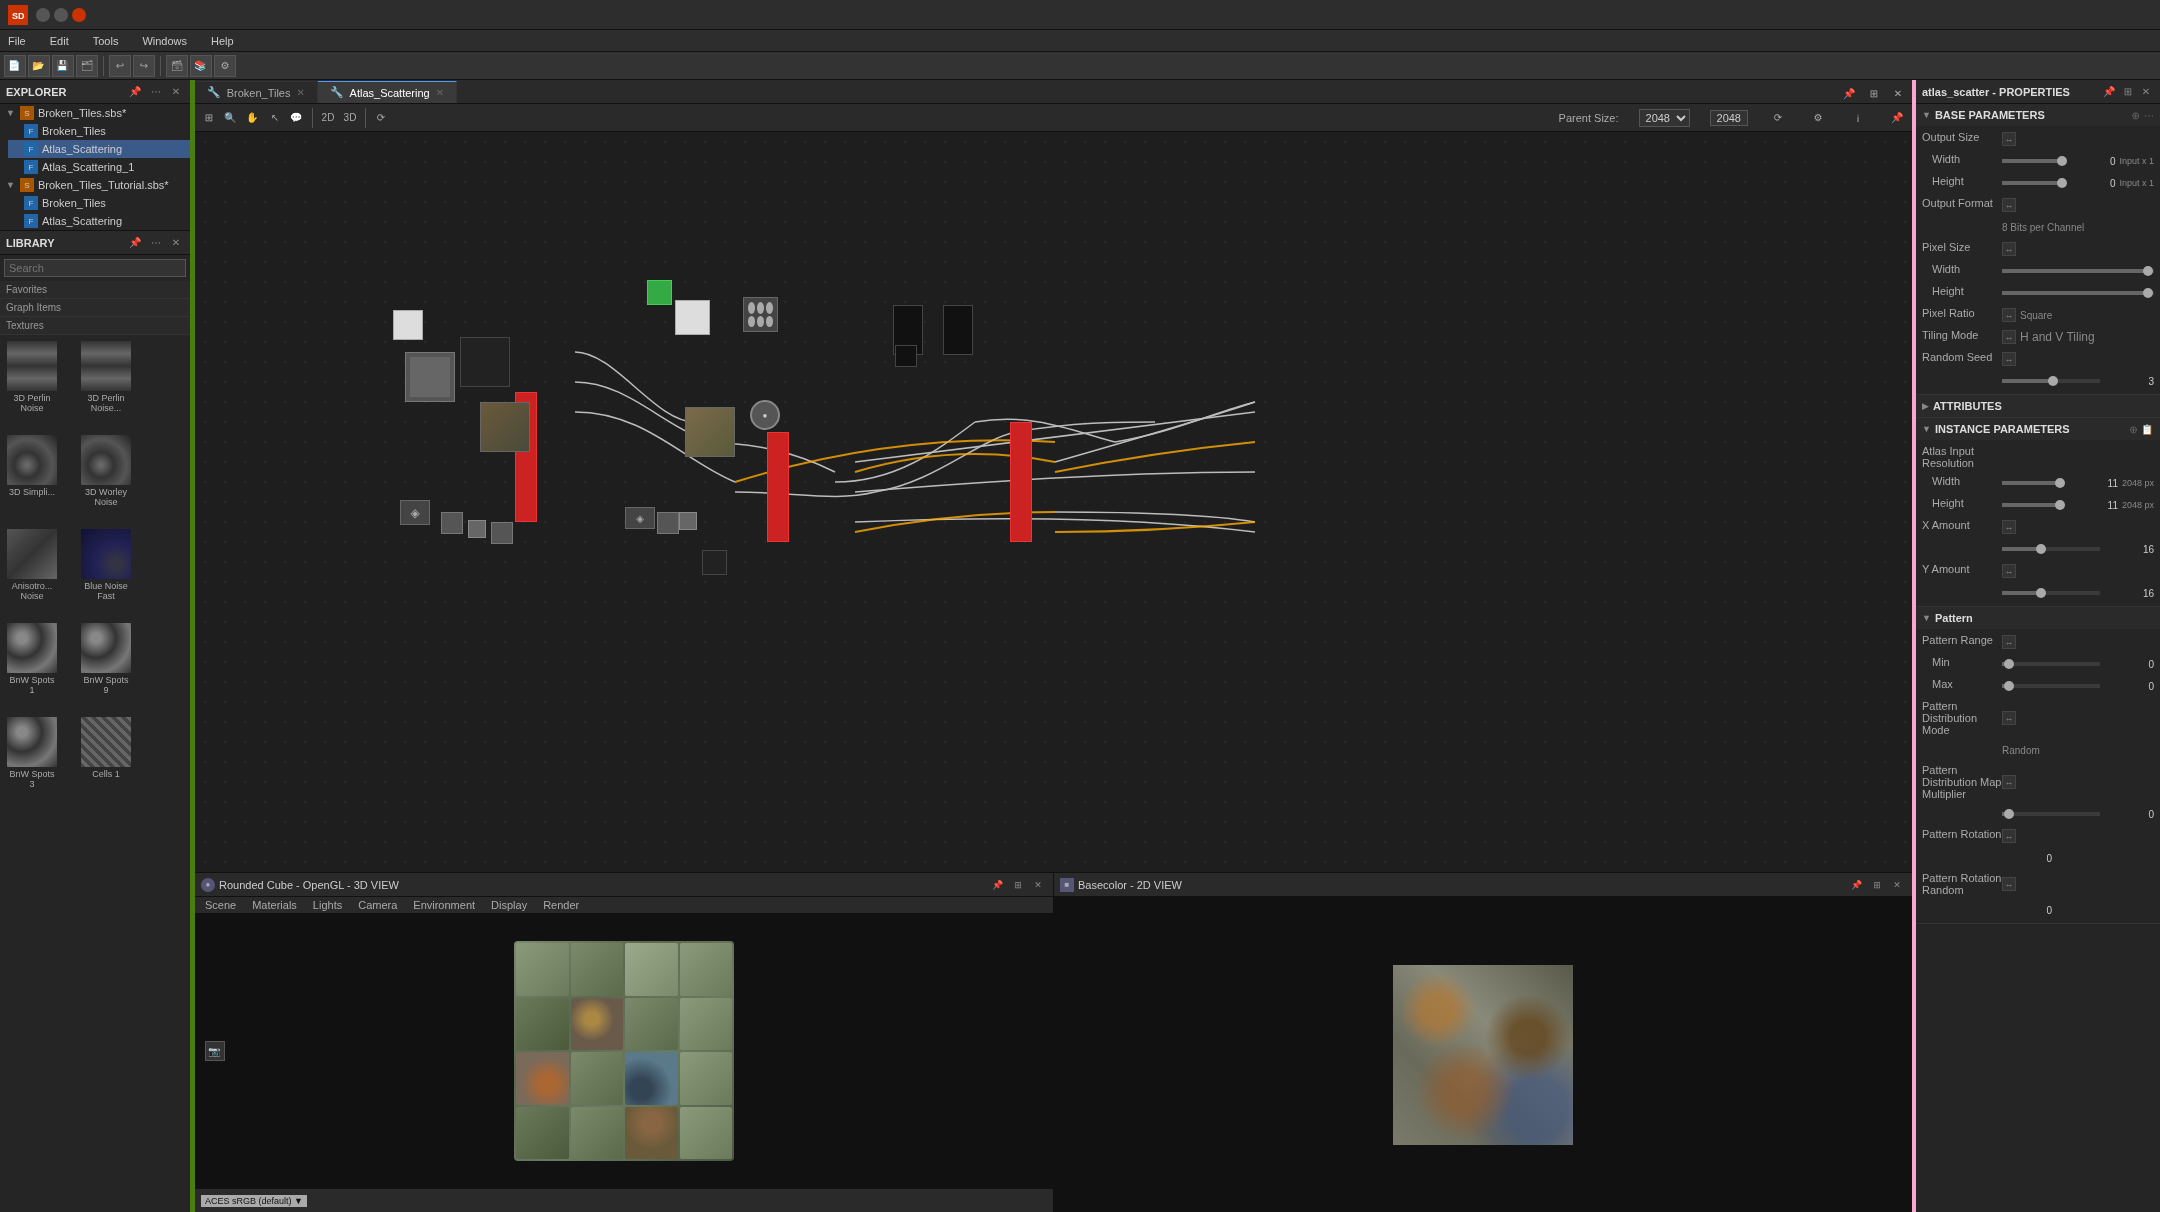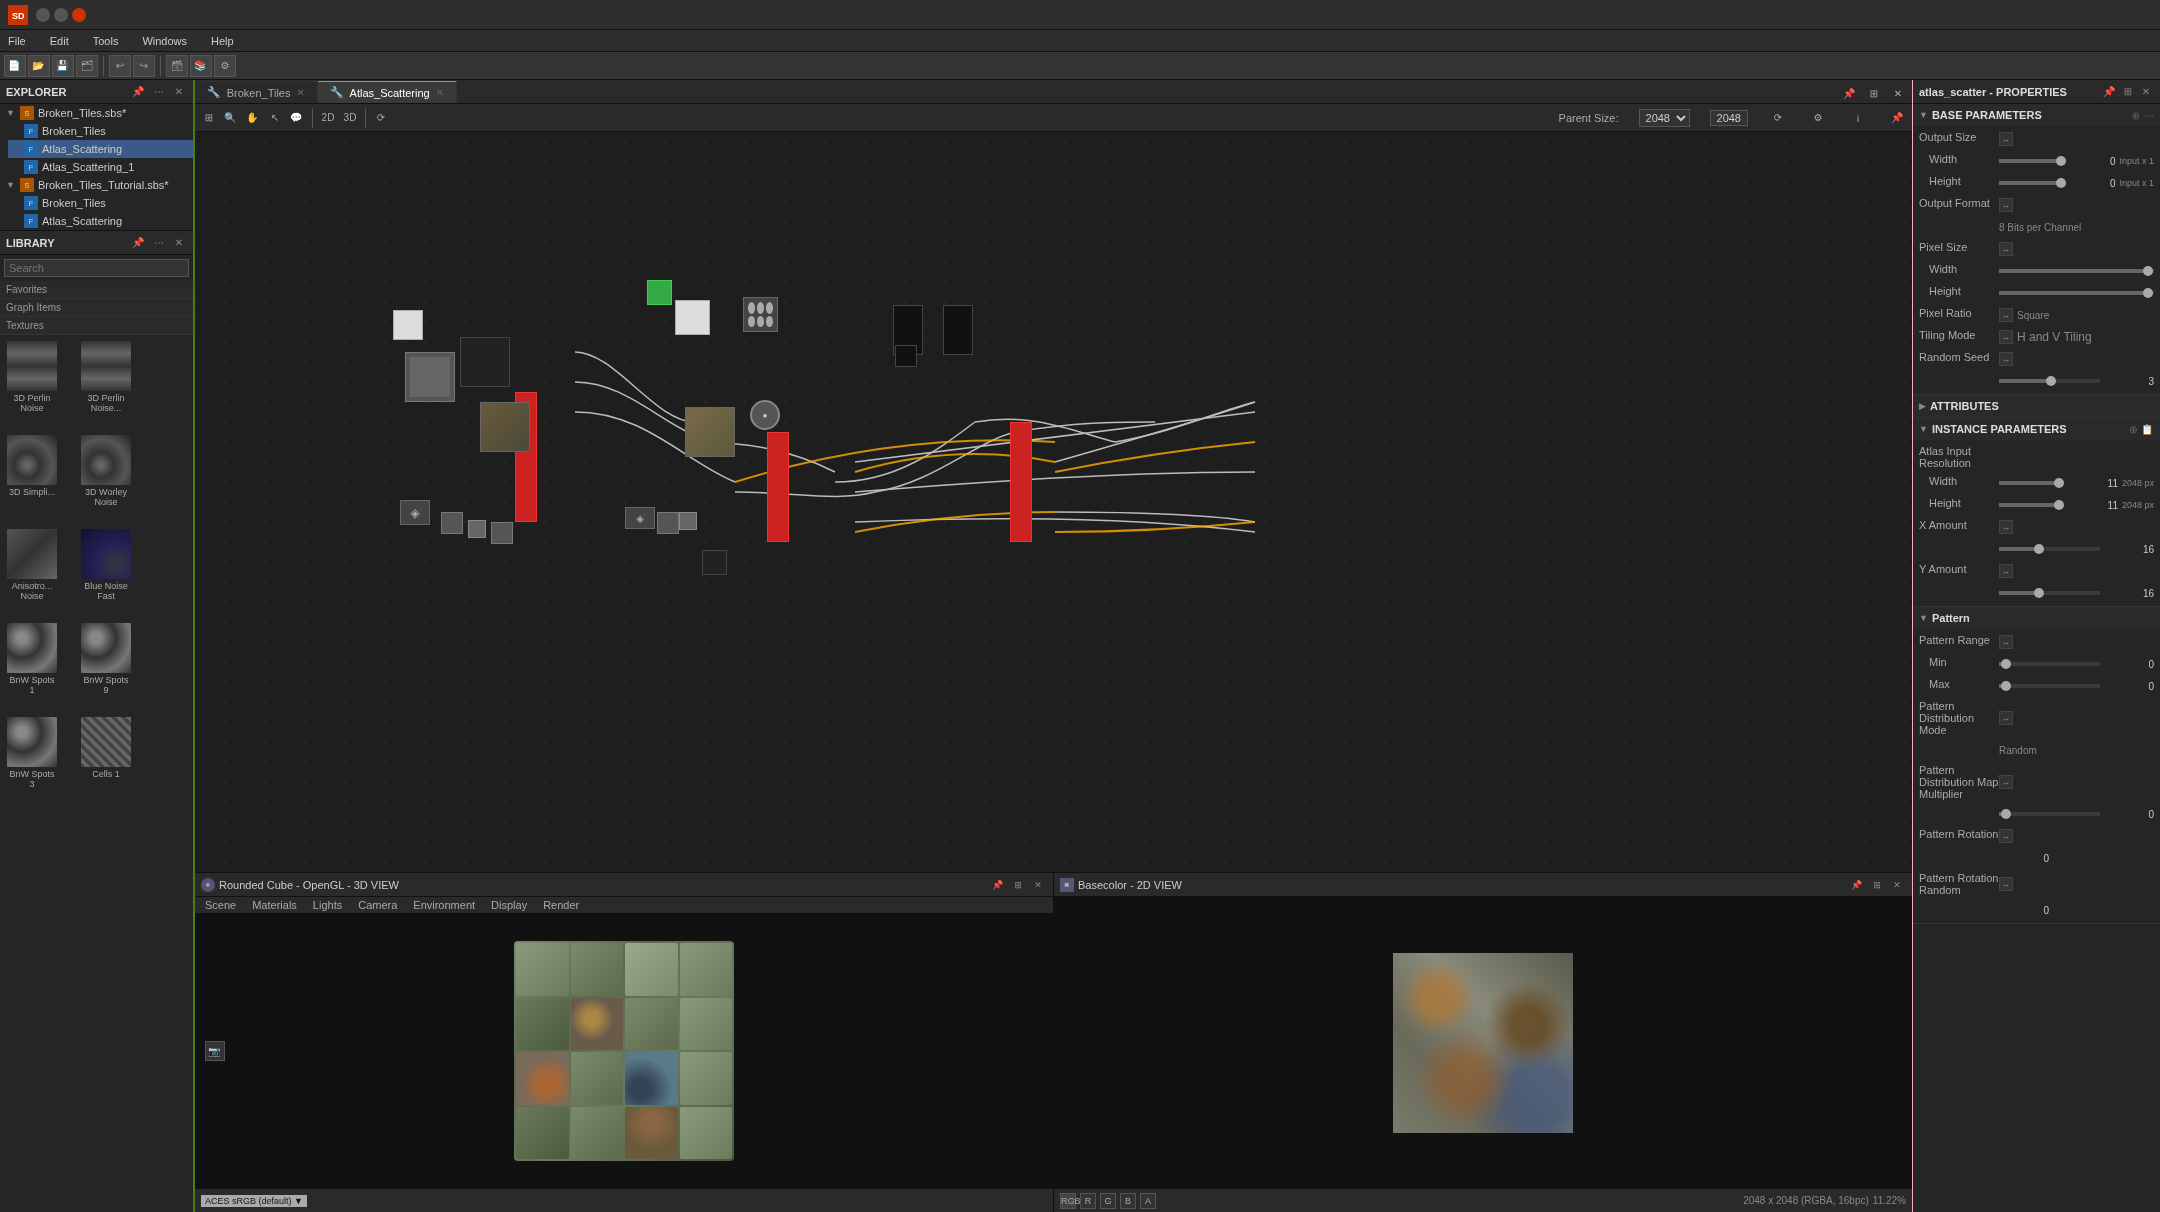--- a/index.html
+++ b/index.html
@@ -21,21 +21,21 @@
 
     
     #toolbar { background: #333; height: 28px; display: flex; align-items: center; padding: 0 4px; border-bottom: 1px solid #111; gap: 2px; }
     .tool-btn { width: 22px; height: 22px; background: #444; border: 1px solid #555; cursor: pointer; display: flex; align-items: center; justify-content: center; font-size: 10px; color: #aaa; }
     .tool-sep { width: 1px; height: 20px; background: #555; margin: 0 3px; }
 
     
     #main { display: flex; height: calc(1212px - 80px); }
 
     
-    #left-panel { width: 195px; display: flex; flex-direction: column; background: #252525; border-right: 2px solid #4d7c0f; }
+    #left-panel { width: 195px; display: flex; flex-direction: column; background: #252525; border-right: 5px solid #4d7c0f; }
     
     
     #explorer { flex: 0 0 auto; border-bottom: 1px solid #111; }
     .panel-header { background: #2a2a2a; height: 24px; display: flex; align-items: center; padding: 0 6px; border-bottom: 1px solid #111; gap: 4px; }
     .panel-header .title { font-size: 11px; color: #ddd; font-weight: bold; flex: 1; }
     .panel-header-btn { width: 16px; height: 16px; background: none; border: none; color: #888; cursor: pointer; font-size: 10px; display: flex; align-items: center; justify-content: center; }
     
     .tree-item { padding: 2px 6px 2px 16px; cursor: pointer; display: flex; align-items: center; gap: 4px; }
     .tree-item.selected { background: #3a5a8a; }
     .tree-item .label { font-size: 11px; color: #ccc; }
@@ -85,21 +85,21 @@
     
     .view-header { background: #2a2a2a; height: 24px; display: flex; align-items: center; padding: 0 6px; gap: 4px; border-bottom: 1px solid #111; }
     .view-header .title { font-size: 11px; color: #ccc; flex: 1; }
     .view-content { flex: 1; background: #111; position: relative; display: flex; align-items: center; justify-content: center; overflow: hidden; }
     .view-footer { background: #2a2a2a; height: 24px; display: flex; align-items: center; padding: 0 6px; gap: 4px; border-top: 1px solid #111; font-size: 10px; color: #888; }
     
     .view-nav { display: flex; gap: 8px; }
     .view-nav span { font-size: 11px; color: #aaa; cursor: pointer; padding: 0 4px; }
 
     
-    #right-panel { width: 248px; background: #252525; border-left: 1px solid #f9a8d4; display: flex; flex-direction: column; overflow-y: auto; }
+    #right-panel { width: 248px; background: #252525; border-left: 4px solid #f9a8d4; display: flex; flex-direction: column; overflow-y: auto; }
     
     #props-header { background: #2a2a2a; height: 24px; display: flex; align-items: center; padding: 0 6px; border-bottom: 1px solid #111; gap: 4px; }
     #props-header .title { font-size: 11px; color: #ddd; font-weight: bold; flex: 1; }
 
     .prop-section { border-bottom: 1px solid #333; }
     .prop-section-header { background: #2a2a2a; height: 22px; display: flex; align-items: center; padding: 0 6px; gap: 4px; cursor: pointer; }
     .prop-section-header .arrow { font-size: 9px; color: #888; }
     .prop-section-header .title { font-size: 11px; color: #ddd; font-weight: bold; }
     .prop-section-header .icons { margin-left: auto; display: flex; gap: 4px; }
     .prop-section-header .icon-btn { font-size: 10px; color: #666; cursor: pointer; }
@@ -537,31 +537,20 @@
 
           <div style="width:180px; height:180px; position:relative; overflow:hidden;">
             <div style="width:100%; height:100%; background:
               radial-gradient(circle at 25% 25%, rgba(180,120,50,0.7) 8%, transparent 20%),
               radial-gradient(circle at 75% 40%, rgba(100,70,30,0.8) 10%, transparent 25%),
               radial-gradient(circle at 40% 70%, rgba(150,90,40,0.6) 12%, transparent 30%),
               radial-gradient(circle at 80% 80%, rgba(60,80,120,0.7) 15%, transparent 35%),
               linear-gradient(45deg, #7a7a6a 0%, #6a6a5a 30%, #8a8a7a 60%, #5a5a4a 100%);"></div>
           </div>
         </div>
-        <div class="view-footer">
-          <div style="display:flex; gap:4px; align-items:center;">
-            <button style="width:16px; height:16px; background:#444; border:1px solid #555; color:#aaa; font-size:9px; cursor:pointer;">RGB</button>
-            <button style="width:16px; height:16px; background:#333; border:1px solid #555; color:#aaa; font-size:9px; cursor:pointer;">R</button>
-            <button style="width:16px; height:16px; background:#333; border:1px solid #555; color:#aaa; font-size:9px; cursor:pointer;">G</button>
-            <button style="width:16px; height:16px; background:#333; border:1px solid #555; color:#aaa; font-size:9px; cursor:pointer;">B</button>
-            <button style="width:16px; height:16px; background:#333; border:1px solid #555; color:#aaa; font-size:9px; cursor:pointer;">A</button>
-          </div>
-          <span style="margin-left:auto;">2048 x 2048 (RGBA, 16bpc)</span>
-          <span>11.22%</span>
-        </div>
       </div>
     </div>
   </div>
 
   <div id="right-panel">
     <div id="props-header">
       <span class="title">atlas_scatter - PROPERTIES</span>
       <div style="display:flex; gap:2px; margin-left:auto;">
         <button class="panel-header-btn">📌</button>
         <button class="panel-header-btn">⊞</button>

